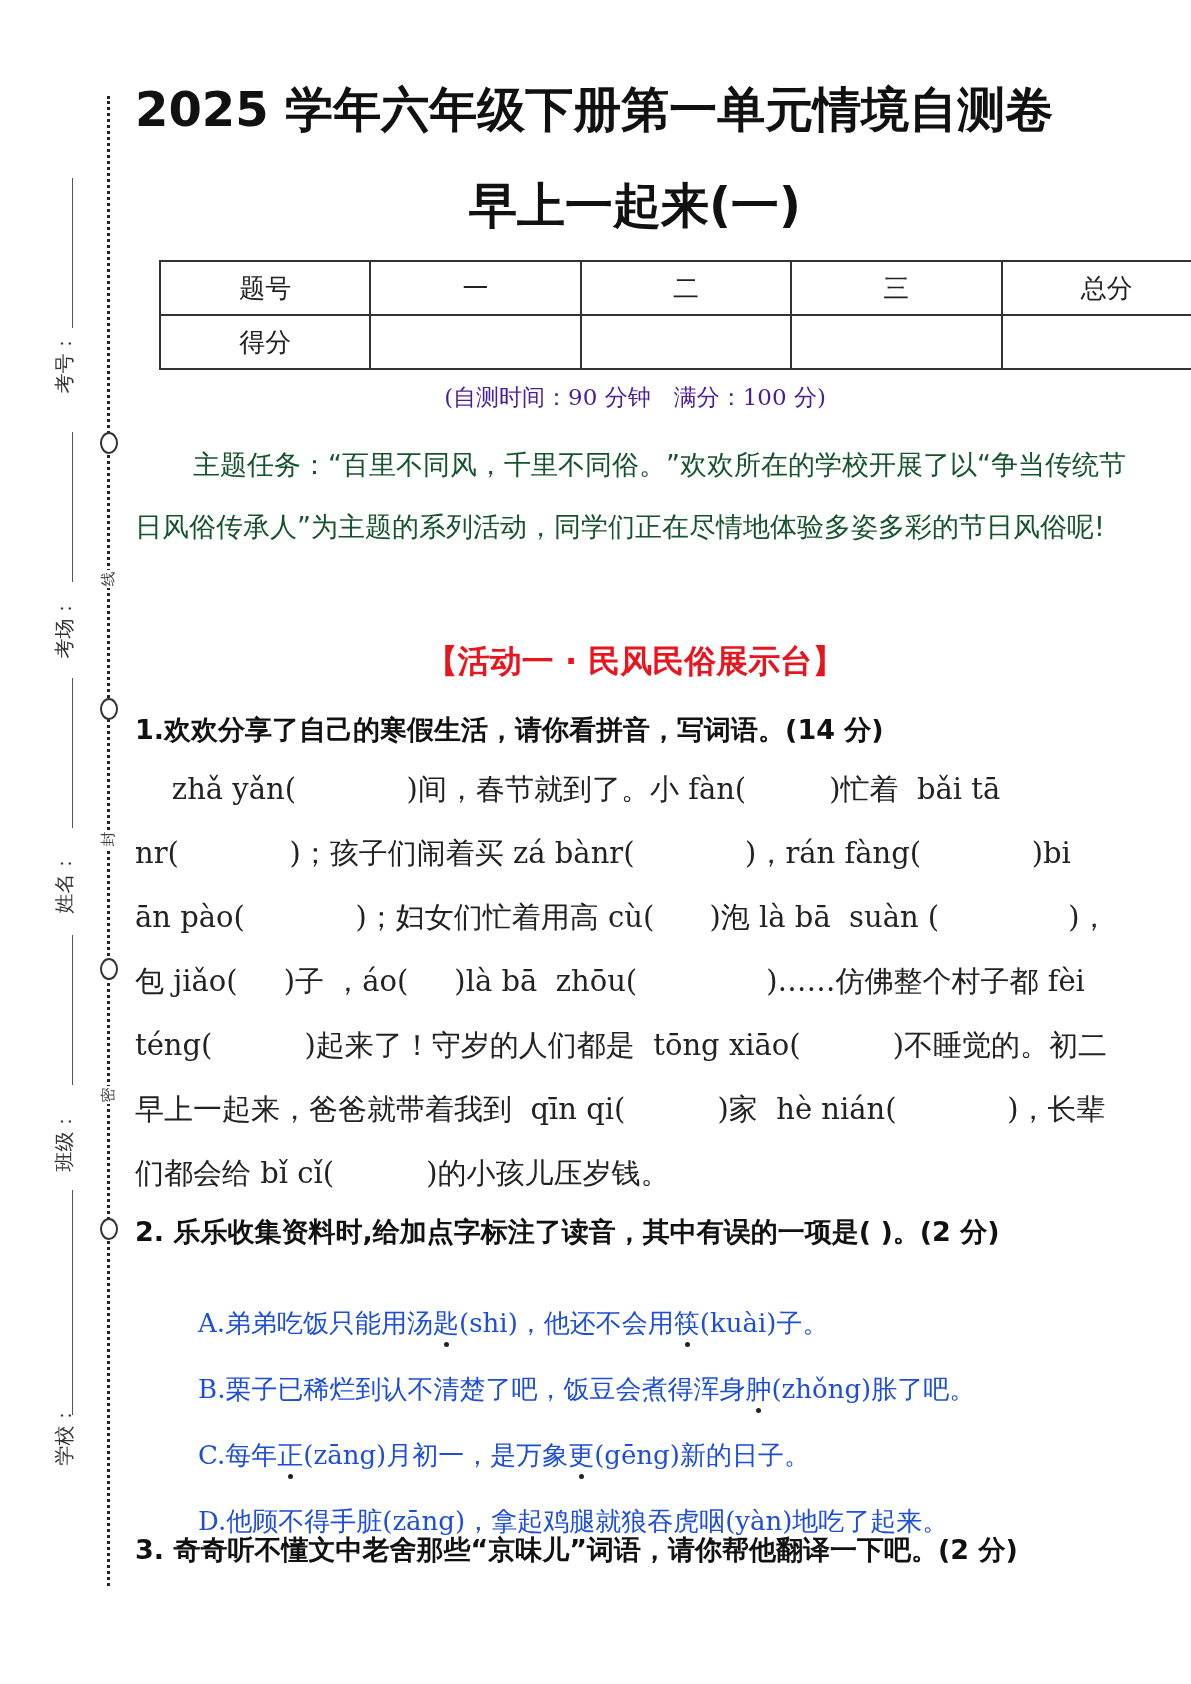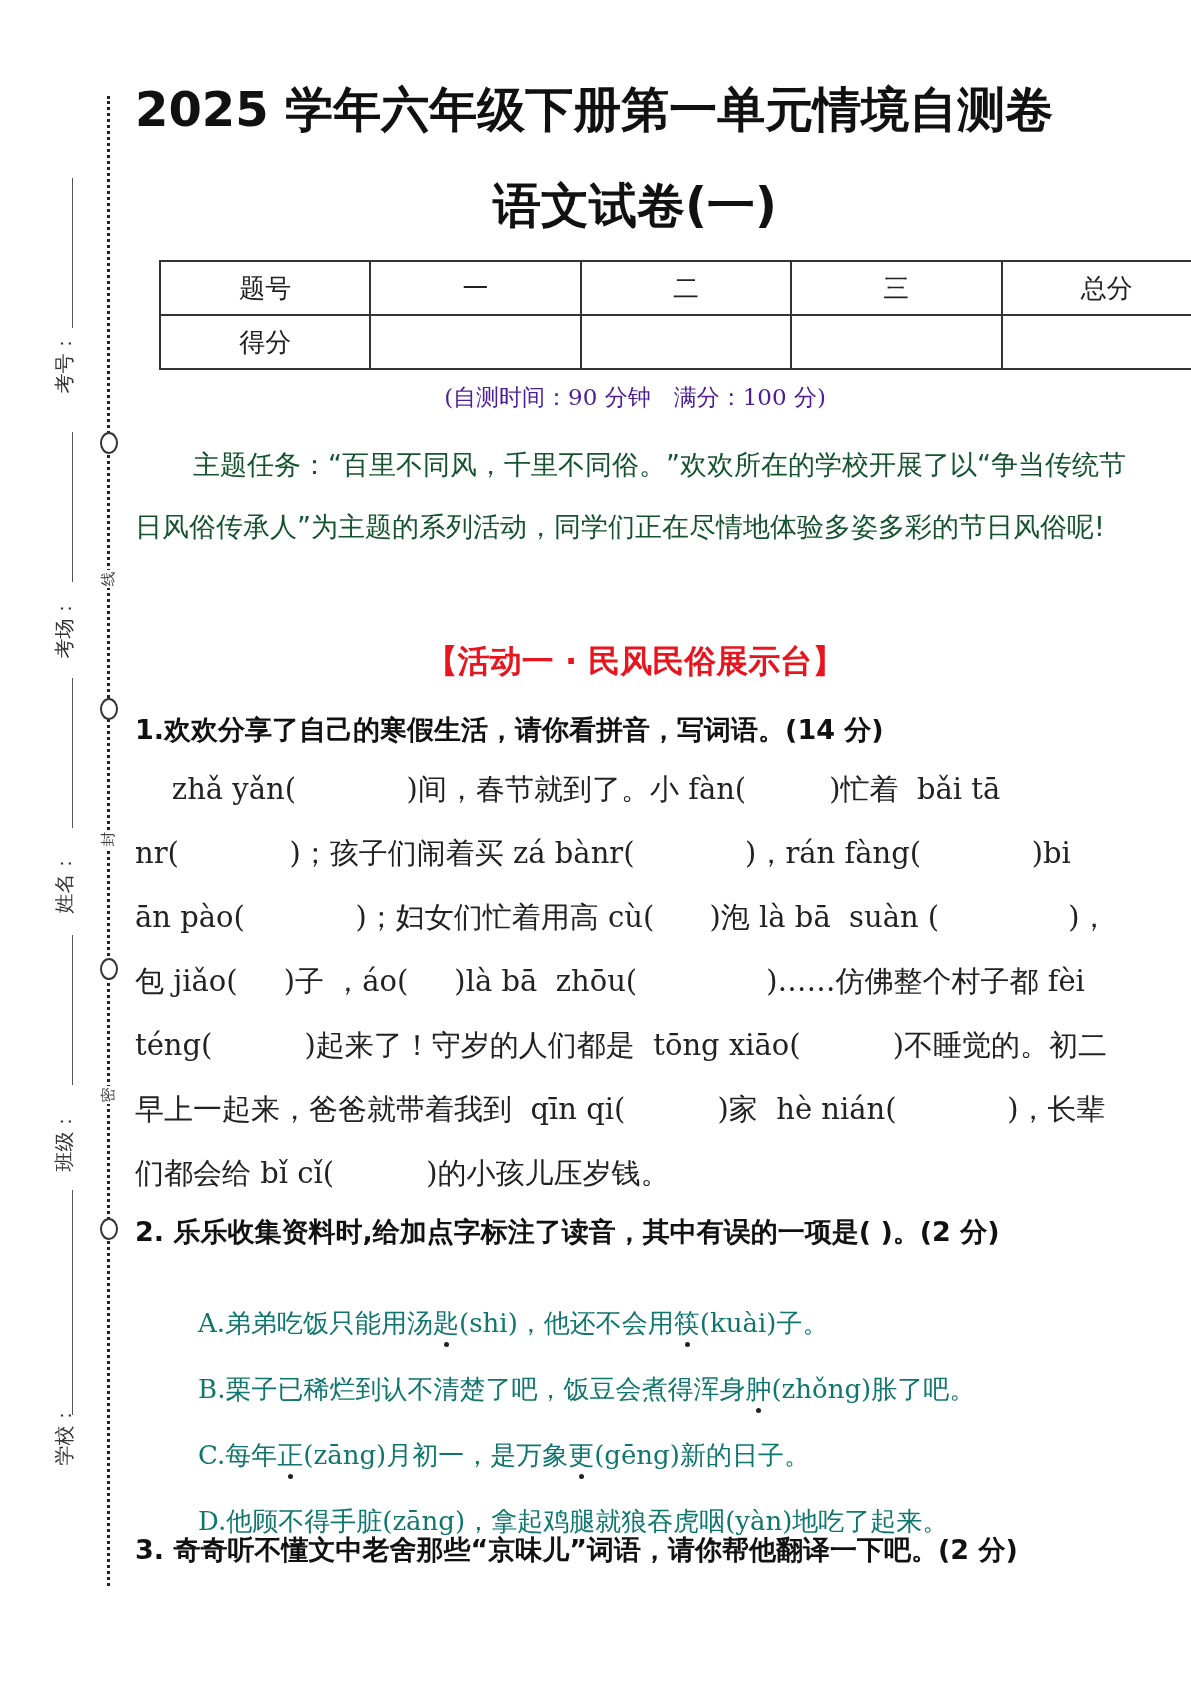--- a/index.html
+++ b/index.html
@@ -62,21 +62,21 @@
   }
   .q-title {
     position: absolute; left: 0; font-size: 27px; font-weight: bold; white-space: nowrap;
   }
   .pinyin-line {
     position: absolute; left: 0; width: 1000px; font-size: 29px; white-space: pre;
     font-family: "DejaVu Serif", serif; color: #222;
   }
   .option {
     position: absolute; left: 30px; font-size: 26px; white-space: pre;
-    font-family: "DejaVu Serif", serif; color: #0f766e;
+    font-family: "DejaVu Serif", serif; color: #1d4ed8;
   }
   .dot { position: relative; display: inline-block; }
   .dot::after {
     content: ""; position: absolute; left: 50%; bottom: -6px; width: 5px; height: 5px;
     margin-left: -2px; border-radius: 50%; background: #222;
   }
 </style>
 </head>
 <body>
 
@@ -103,21 +103,21 @@
 
   <div class="field-label" style="top:1138px;">班级：</div>
   <div class="field-line" style="top:935px;height:150px;"></div>
 
   <div class="field-label" style="top:1432px;">学校：</div>
   <div class="field-line" style="top:1190px;height:225px;"></div>
 </div>
 
 <div class="main">
   <div class="title1">2025 学年六年级下册第一单元情境自测卷</div>
-  <div class="title2">语文试卷(一)</div>
+  <div class="title2">早上一起来(一)</div>
 
   <table class="score">
     <tbody>
         <tr>
       <td>题号</td>
       <td>一</td>
       <td>二</td>
       <td>三</td>
       <td>总分</td>
     </tr>

